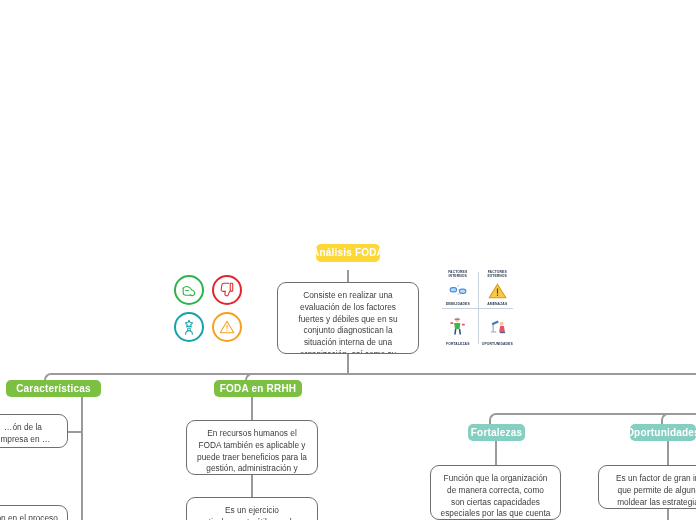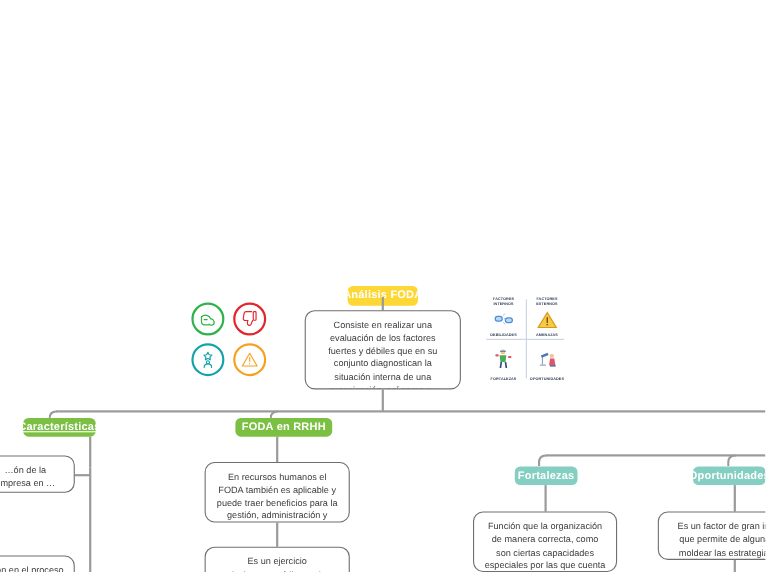--- a/index.html
+++ b/index.html
@@ -132,21 +132,21 @@
     position: absolute;
     top: 50%; left: 4px; right: 4px;
     height: 1px; background: #c9d3e0;
   }
 </style>
 </head>
 <body>
 
 <div id="canvas">
 
-  <div class="pill root" style="left:316px; top:260px; width:64px; height:18px;">
+  <div class="pill root" style="left:316px; top:244px; width:64px; height:18px;">
     <span>Análisis FODA</span>
   </div>
 
   <div class="conn v" style="left:347px; top:270px; height:12px;"></div>
 
   <div class="tbox" style="left:277px; top:282px; width:142px; height:72px;">
     <span>Consiste en realizar una evaluación de los factores fuertes y débiles que en su conjunto diagnostican la situación interna de una organización, así como su evaluación externa, es decir las oportunidades y amenazas</span>
   </div>
 
   <div class="iconcircle ic-green" style="left:174px; top:275px;">
@@ -247,21 +247,21 @@
 
   <div class="conn v" style="left:347px; top:354px; height:20px;"></div>
 
   <div class="conn h" style="left:51px; top:373px; width:645px;"></div>
 
   <div class="corner" style="left:44px; top:373px; width:8px; height:9px;"></div>
   <div class="conn v" style="left:44px; top:381px; height:-1px;"></div>
 
   <div class="corner" style="left:245px; top:373px; width:8px; height:9px;"></div>
 
-  <div class="pill green" style="left:21px; top:380px; width:66px; height:17px;text-decoration:underline;">
+  <div class="pill green" style="left:6px; top:380px; width:95px; height:17px;">
     <span>Características</span>
   </div>
 
   <div class="pill green" style="left:214px; top:380px; width:88px; height:17px;">
     <span>FODA en RRHH</span>
   </div>
 
   <div class="conn v" style="left:81px; top:397px; height:28px;"></div>
   <div class="conn h" style="left:68px; top:431px; width:14px;"></div>
   <div class="conn v" style="left:81px; top:425px; height:95px;"></div>

